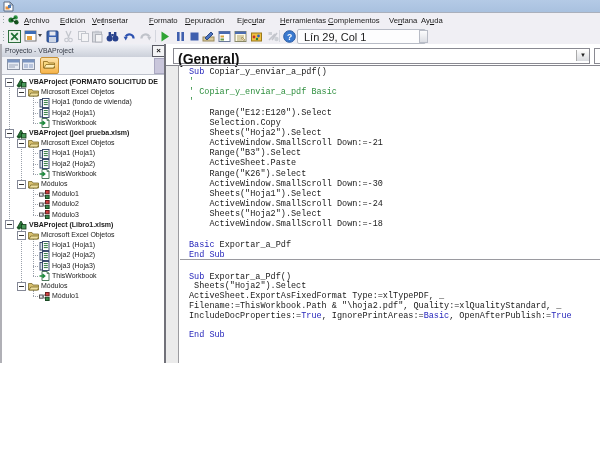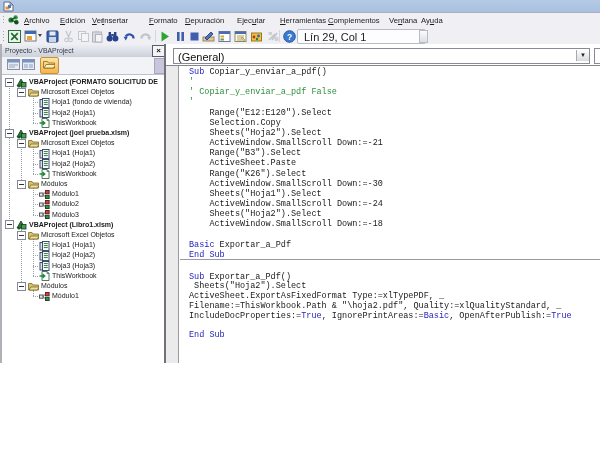--- a/index.html
+++ b/index.html
@@ -28,21 +28,21 @@
 
 .trow{left:0;height:10px;font-size:7px;color:#1a1a1a;white-space:nowrap;}
 .trow.b{font-weight:bold;}
 .exp{position:absolute;width:7px;height:7px;border:1px solid #848896;background:#fff;}
 .exp:after{content:"";position:absolute;left:1px;top:3px;width:5px;height:1px;background:#333;}
 .tl{position:absolute;border-left:1px dotted #9aa0aa;width:0;}
 .ts{position:absolute;border-top:1px dotted #9aa0aa;height:0;}
 
 #cwin{left:164px;top:44px;width:436px;height:319px;background:#fff;border-left:2px solid #717179;}
 #combo{left:7px;top:4px;width:415px;height:14px;background:#fff;border:1px solid #8a8a92;}
-#combotxt{left:4px;top:2px;font-size:11px;font-weight:normal;color:#111;}
+#combotxt{left:4px;top:2px;font-size:14px;font-weight:bold;color:#111;}
 #combobtn{left:402px;top:1px;width:12px;height:11px;background:linear-gradient(#fdfdfd,#d8dade);border-left:1px solid #aaa;
  font-size:6px;color:#222;text-align:center;line-height:11px;}
 #combo2{left:428px;top:4px;width:8px;height:14px;background:#fff;border:1px solid #8a8a92;border-right:none;}
 #cundr{left:0px;top:21px;width:436px;height:1px;background:#85858d;}
 #mbar{left:0px;top:22px;width:12px;height:297px;background:#ebebeb;border-right:1px solid #9b9b9f;}
 .codepre{font-family:"Liberation Mono",monospace;font-size:8.5px;
  color:#1a1a1a;white-space:pre;margin:0;}
 #codepre1{left:23px;top:23px;line-height:10.15px;}
 #codepre2{left:23px;top:228.6px;line-height:9.73px;}
 .kw{color:#2626bb;}
@@ -365,21 +365,21 @@
 <div class="abs" id="combo">
         <div class="abs" id="combotxt">(General)</div>
         <div class="abs" id="combobtn">▼</div>
       </div>
 <div class="abs" id="combo2"></div>
 <div class="abs" id="cundr"></div>
 <div class="abs" id="mbar"></div>
 <div class="abs" id="procsep"></div>
 <pre class="abs codepre" id="codepre1"><span class="kw">Sub</span> Copiar_y_enviar_a_pdf()
 <span class="cm">'</span>
-<span class="cm">' Copiar_y_enviar_a_pdf False</span>
+<span class="cm">' Copiar_y_enviar_a_pdf Basic</span>
 <span class="cm">'</span>
     Range("E12:E120").Select
     Selection.Copy
     Sheets("Hoja2").Select
     ActiveWindow.SmallScroll Down:=-21
     Range("B3").Select
     ActiveSheet.Paste
     Range("K26").Select
     ActiveWindow.SmallScroll Down:=-30
     Sheets("Hoja1").Select

